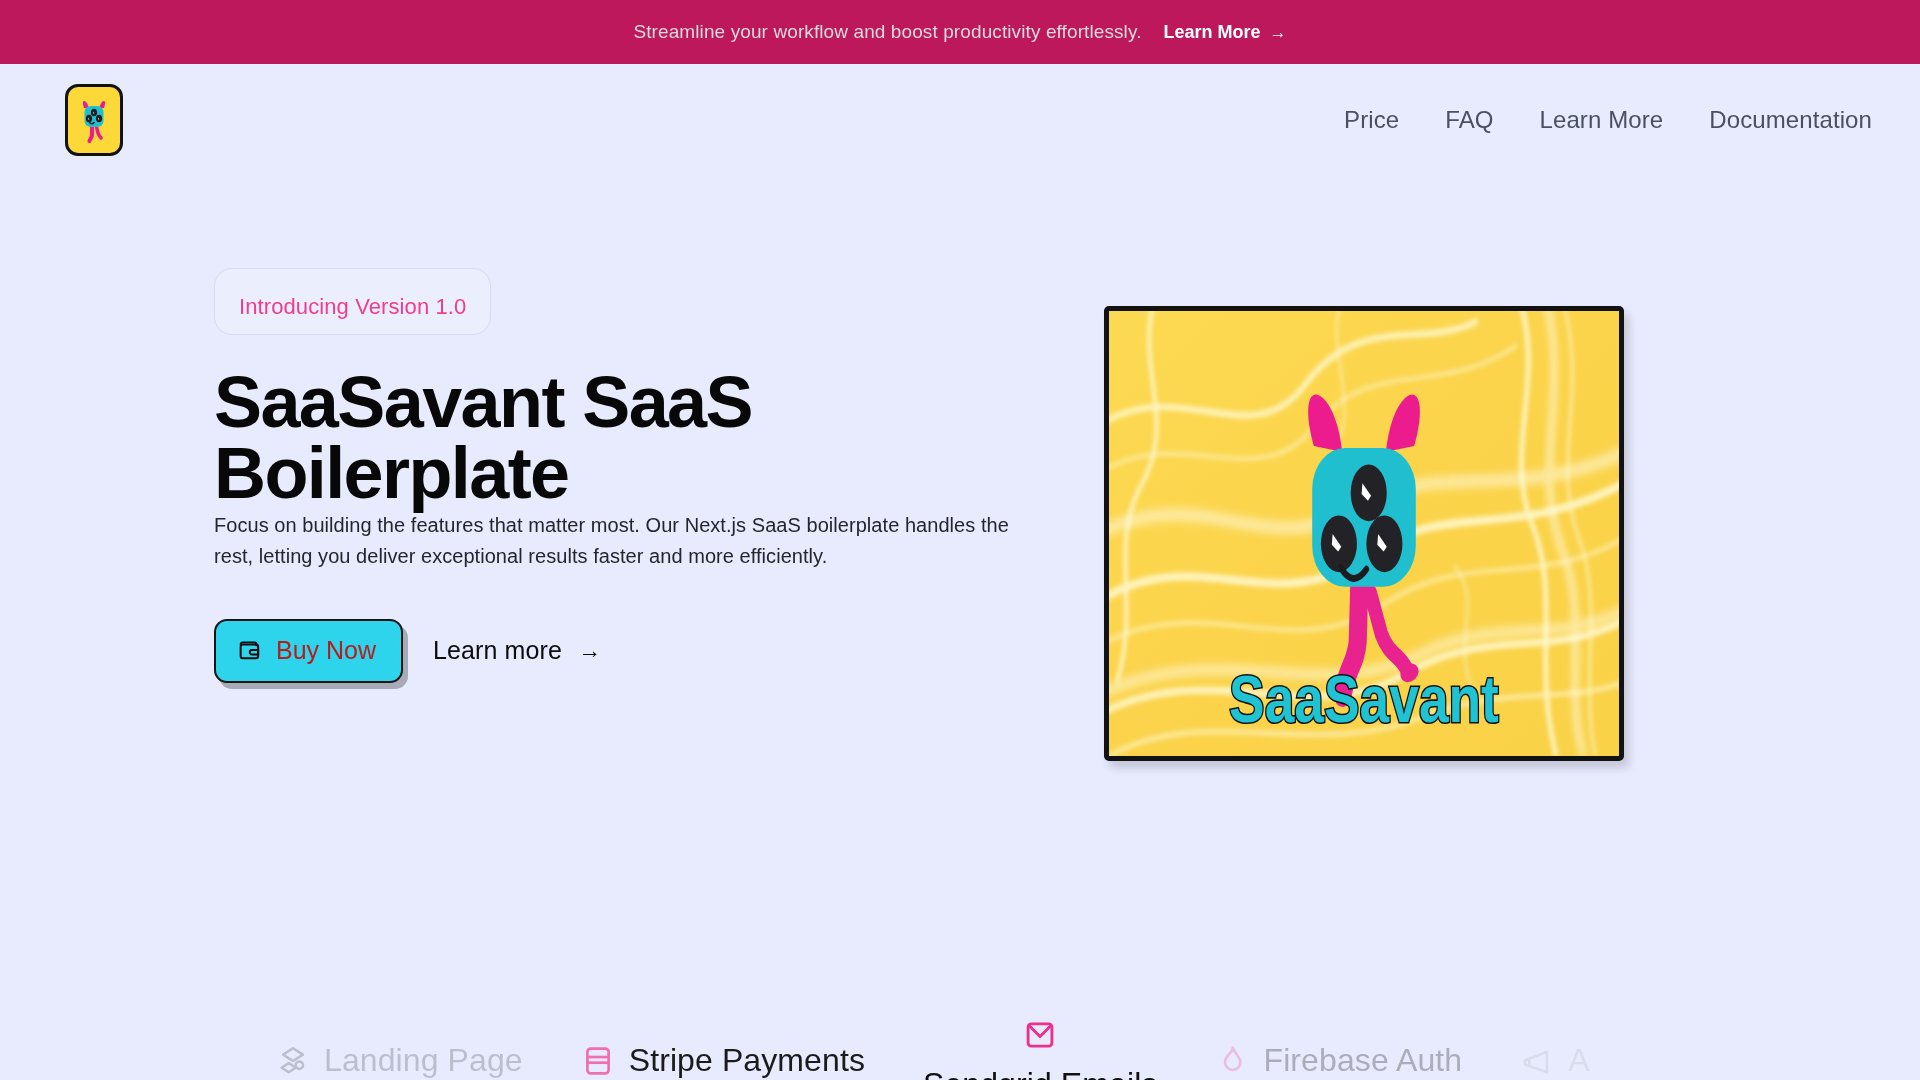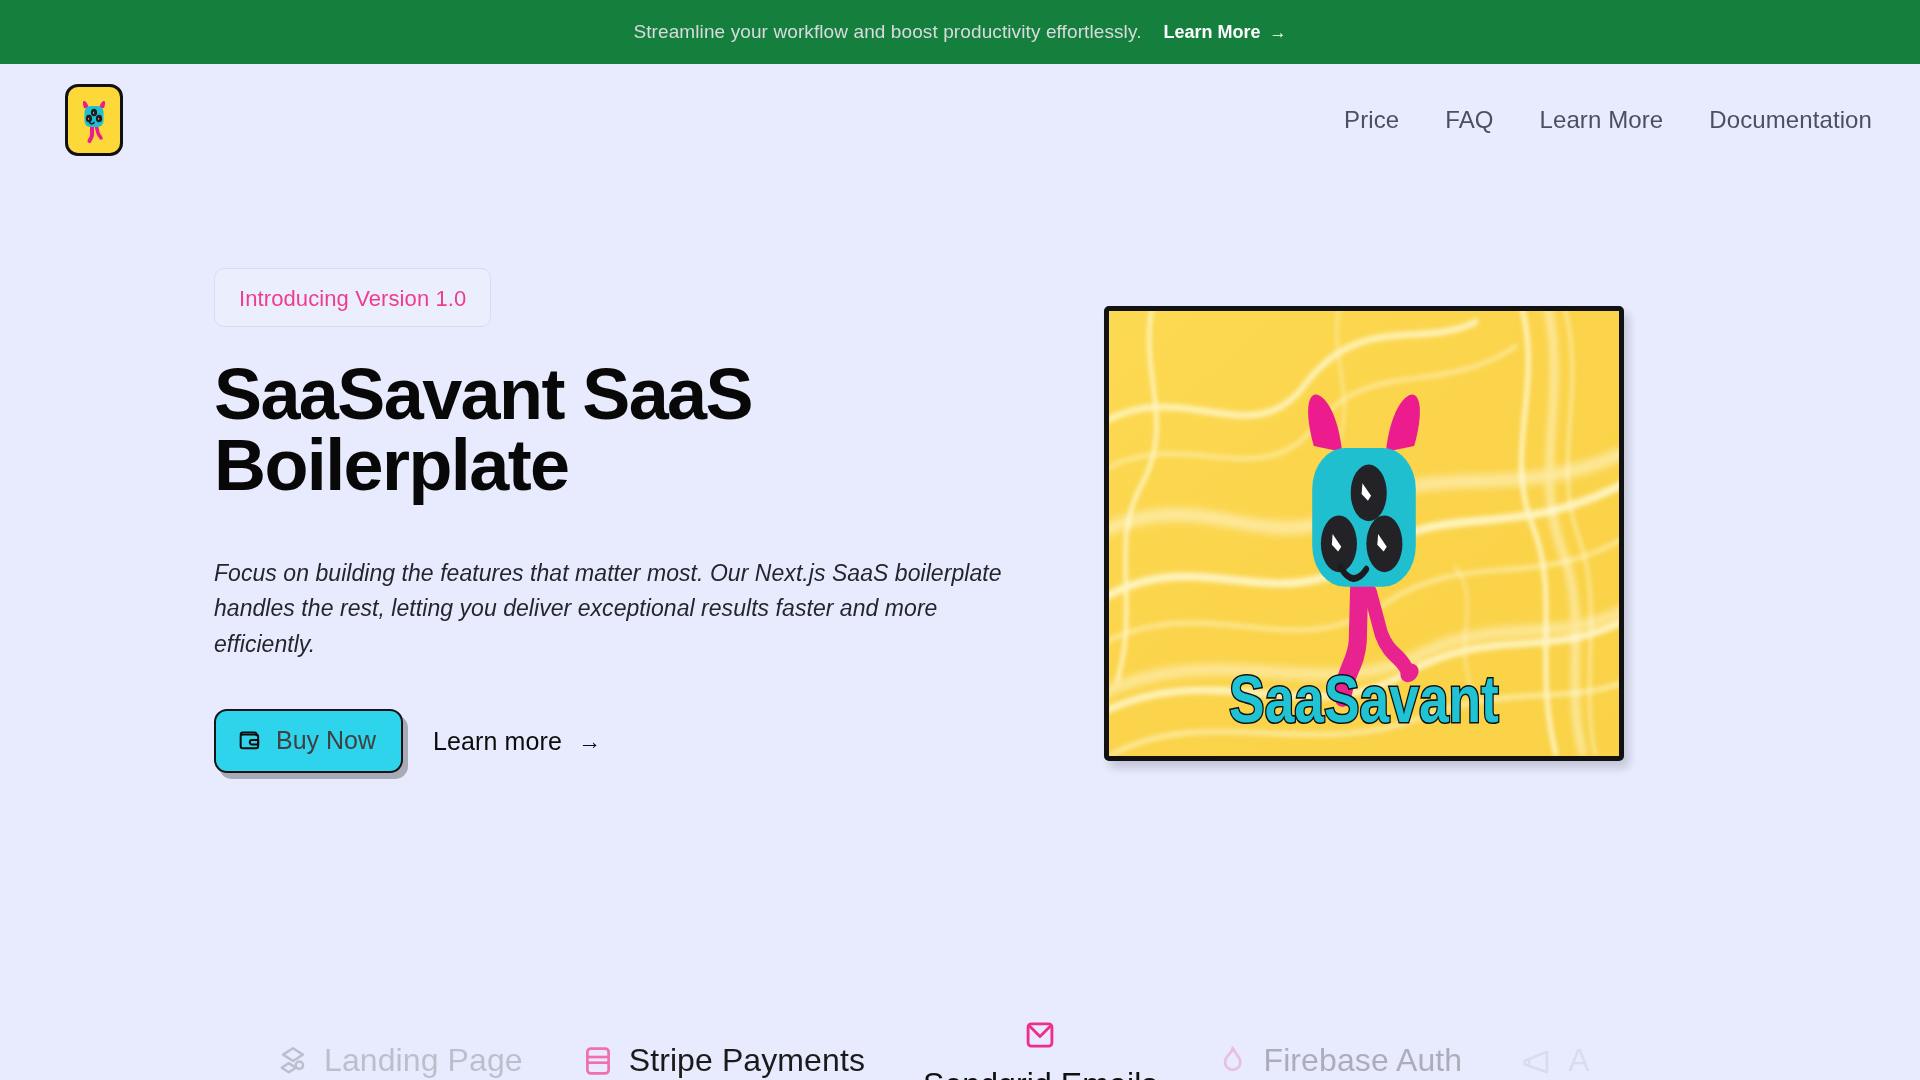--- a/index.html
+++ b/index.html
@@ -12,21 +12,21 @@
 
   body {
     background: #e8ebfd;
     font-family: "Liberation Sans", sans-serif;
     -webkit-font-smoothing: antialiased;
   }
 
   
   .announce-bar {
     height: 64px;
-    background: #15803d;
+    background: #be185d;
     display: flex;
     align-items: center;
     justify-content: center;
     gap: 22px;
     width: 100%;
   }
   .announce-text {
     color: #d9dade;
     font-size: 19px;
     letter-spacing: 0.1px;
@@ -86,62 +86,60 @@
     padding: 68px 48px 0 214px;
     gap: 60px;
   }
 
   .hero-left { width: 830px; flex-shrink: 0; padding-top: 24px; }
 
   .version-badge {
     display: inline-flex;
     align-items: center;
     border: 1.5px solid #d7dbf3;
-    border-radius: 10px;
-    padding: 17px 24px 14px;
+    border-radius: 18px;
+    padding: 25px 24px 14px;
     background: #ebeefd;
     color: #ee3d8e;
     font-size: 22px;
     cursor: pointer;
     letter-spacing: 0.1px;
   }
 
   .hero-title {
     margin-top: 32px;
     font-size: 72px;
     line-height: 0.99;
     font-weight: 700;
     color: #080808;
     letter-spacing: -1.6px;
     max-width: 620px;
   }
 
   .hero-desc {
-    margin-top: 54px;
-    font-size: 23px;
+    font-size: 20px;
     line-height: 1.55;
     color: #24262e;
     max-width: 820px;
     letter-spacing: 0.05px;
-    font-style: italic;
   }
 
   .hero-actions {
     margin-top: 47px;
     display: flex;
     align-items: center;
     gap: 30px;
   }
 
   .buy-btn {
     display: inline-flex;
     align-items: center;
     gap: 14px;
     background: #2ed3ec;
-    color: #404040;
+    color: #b91c1c;
     border: 2.5px solid #141414;
     border-radius: 13px;
     padding: 15px 25px 16px 21px;
     font-size: 25px;
     font-weight: 400;
     cursor: pointer;
     box-shadow: 5px 6px 0 rgba(20,20,24,0.30);
     font-family: "Liberation Sans", sans-serif;
   }
   .buy-btn svg { display: block; }

